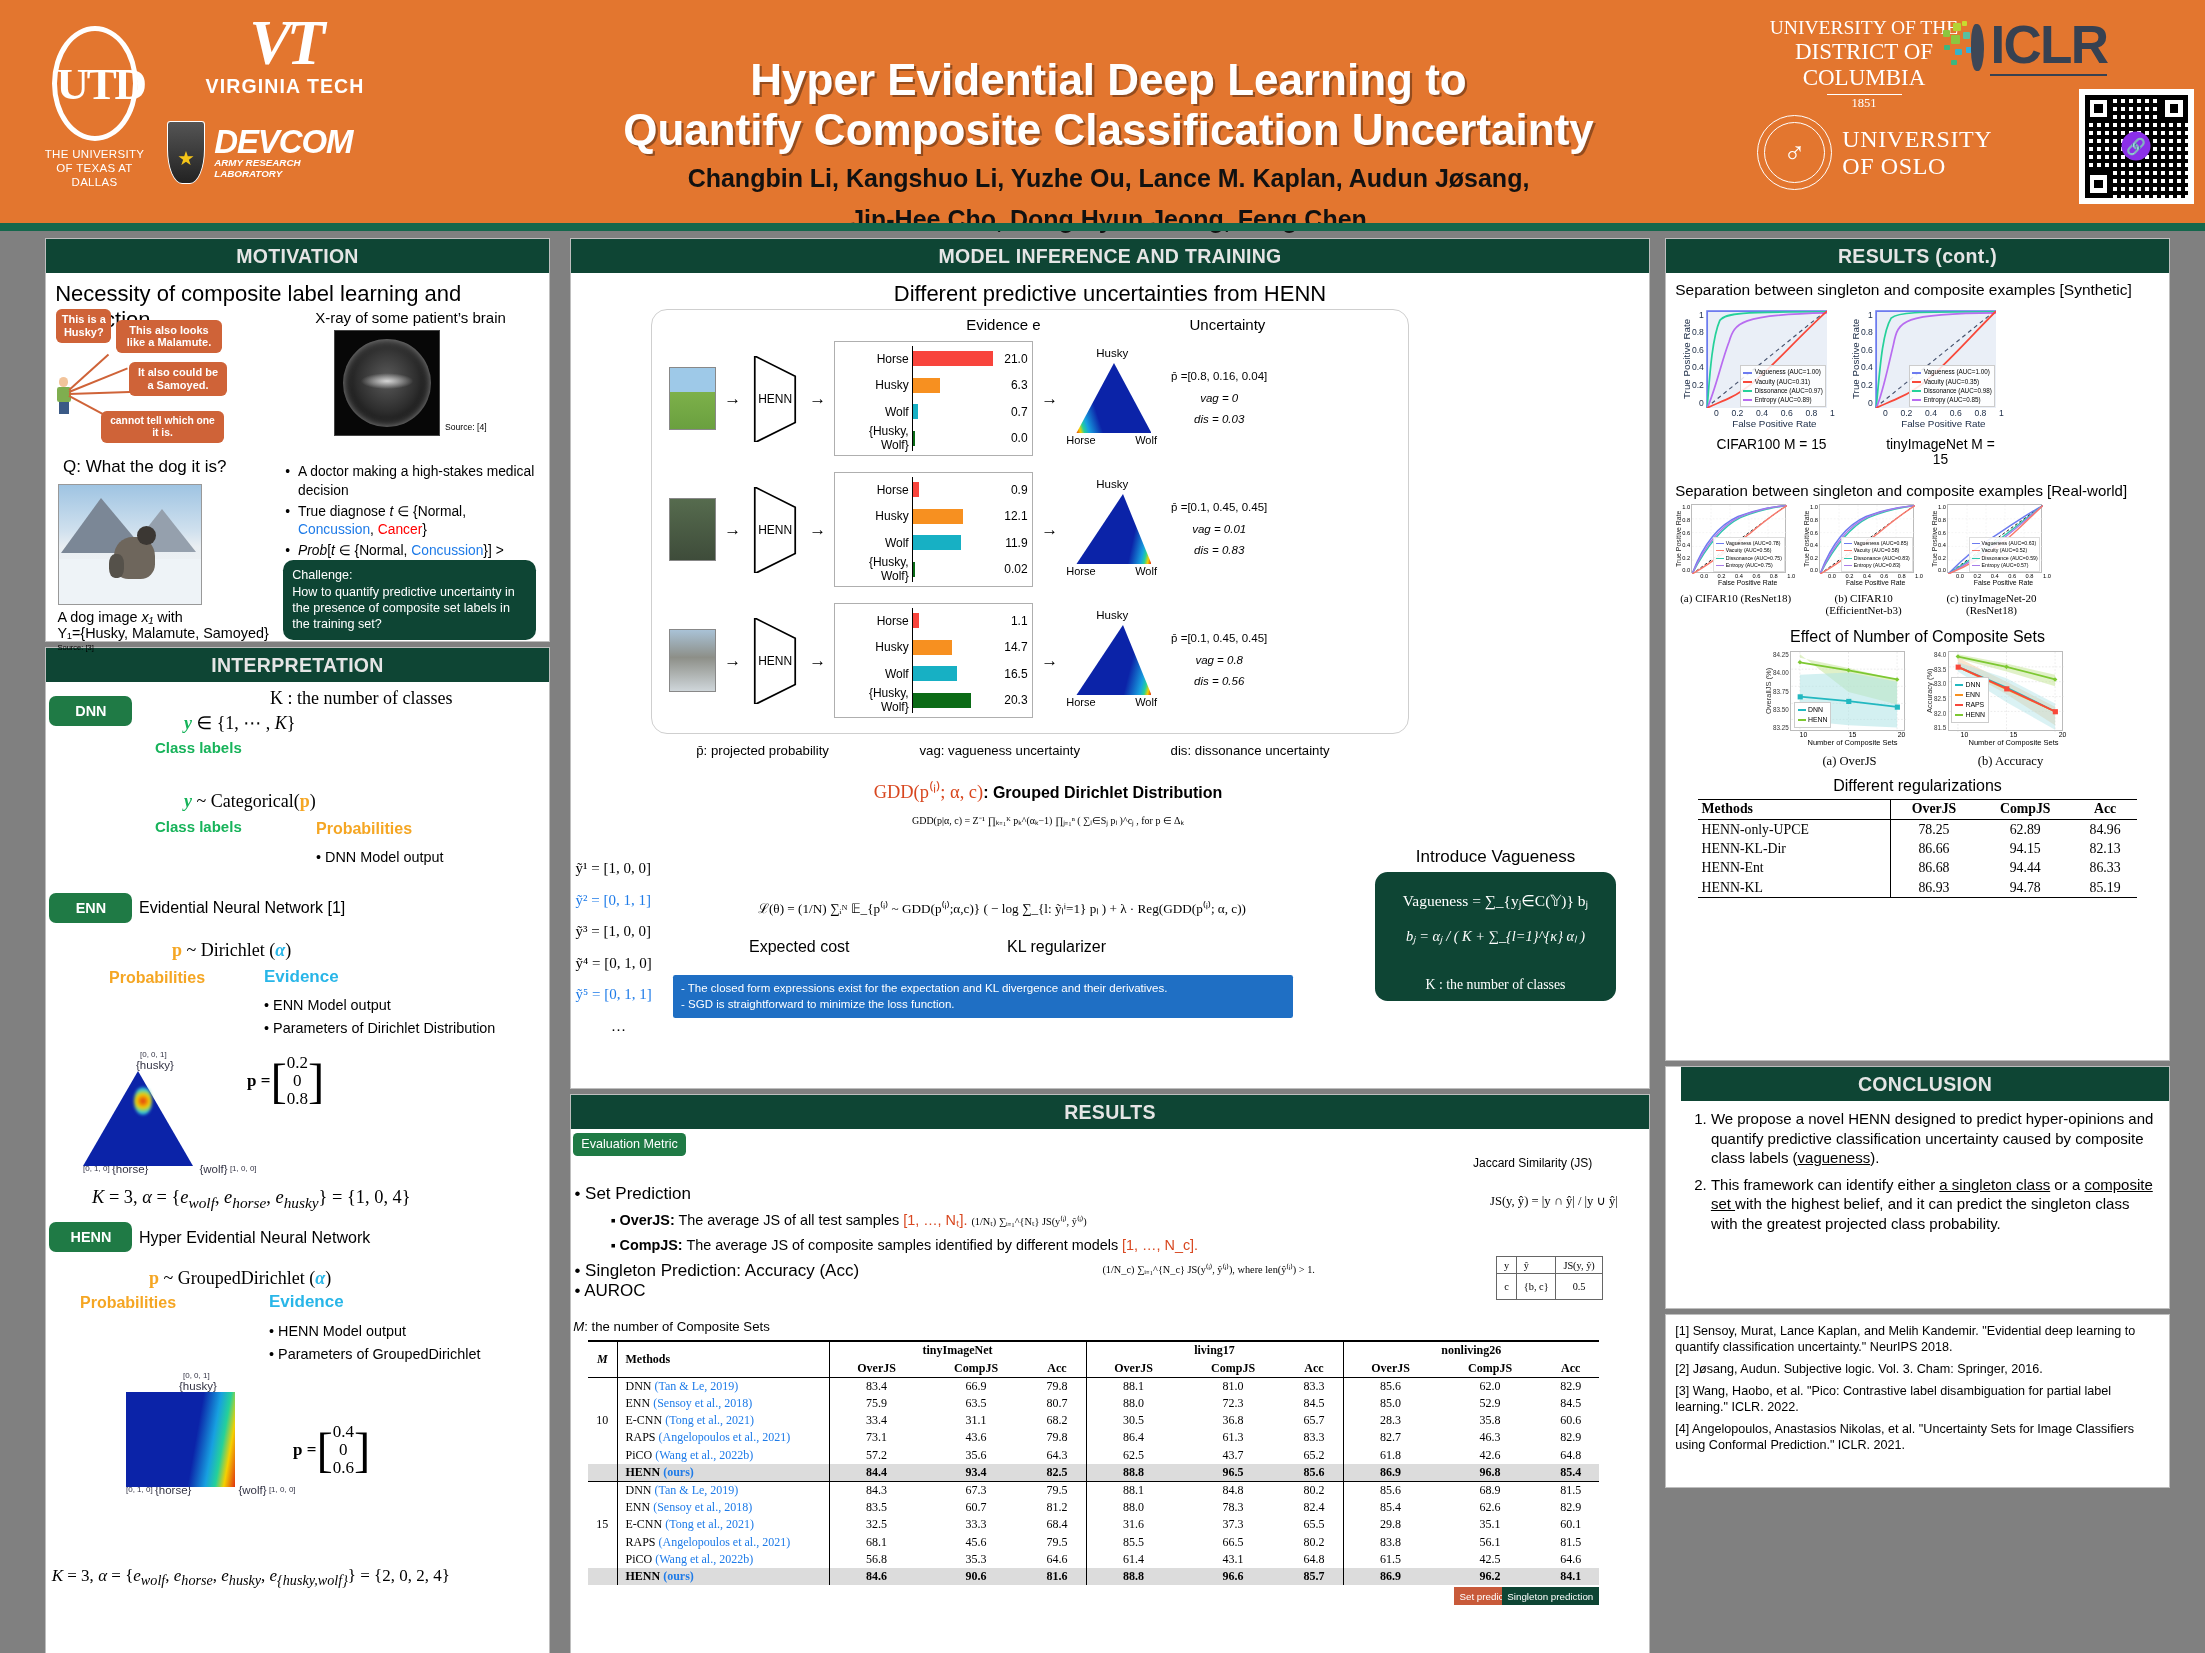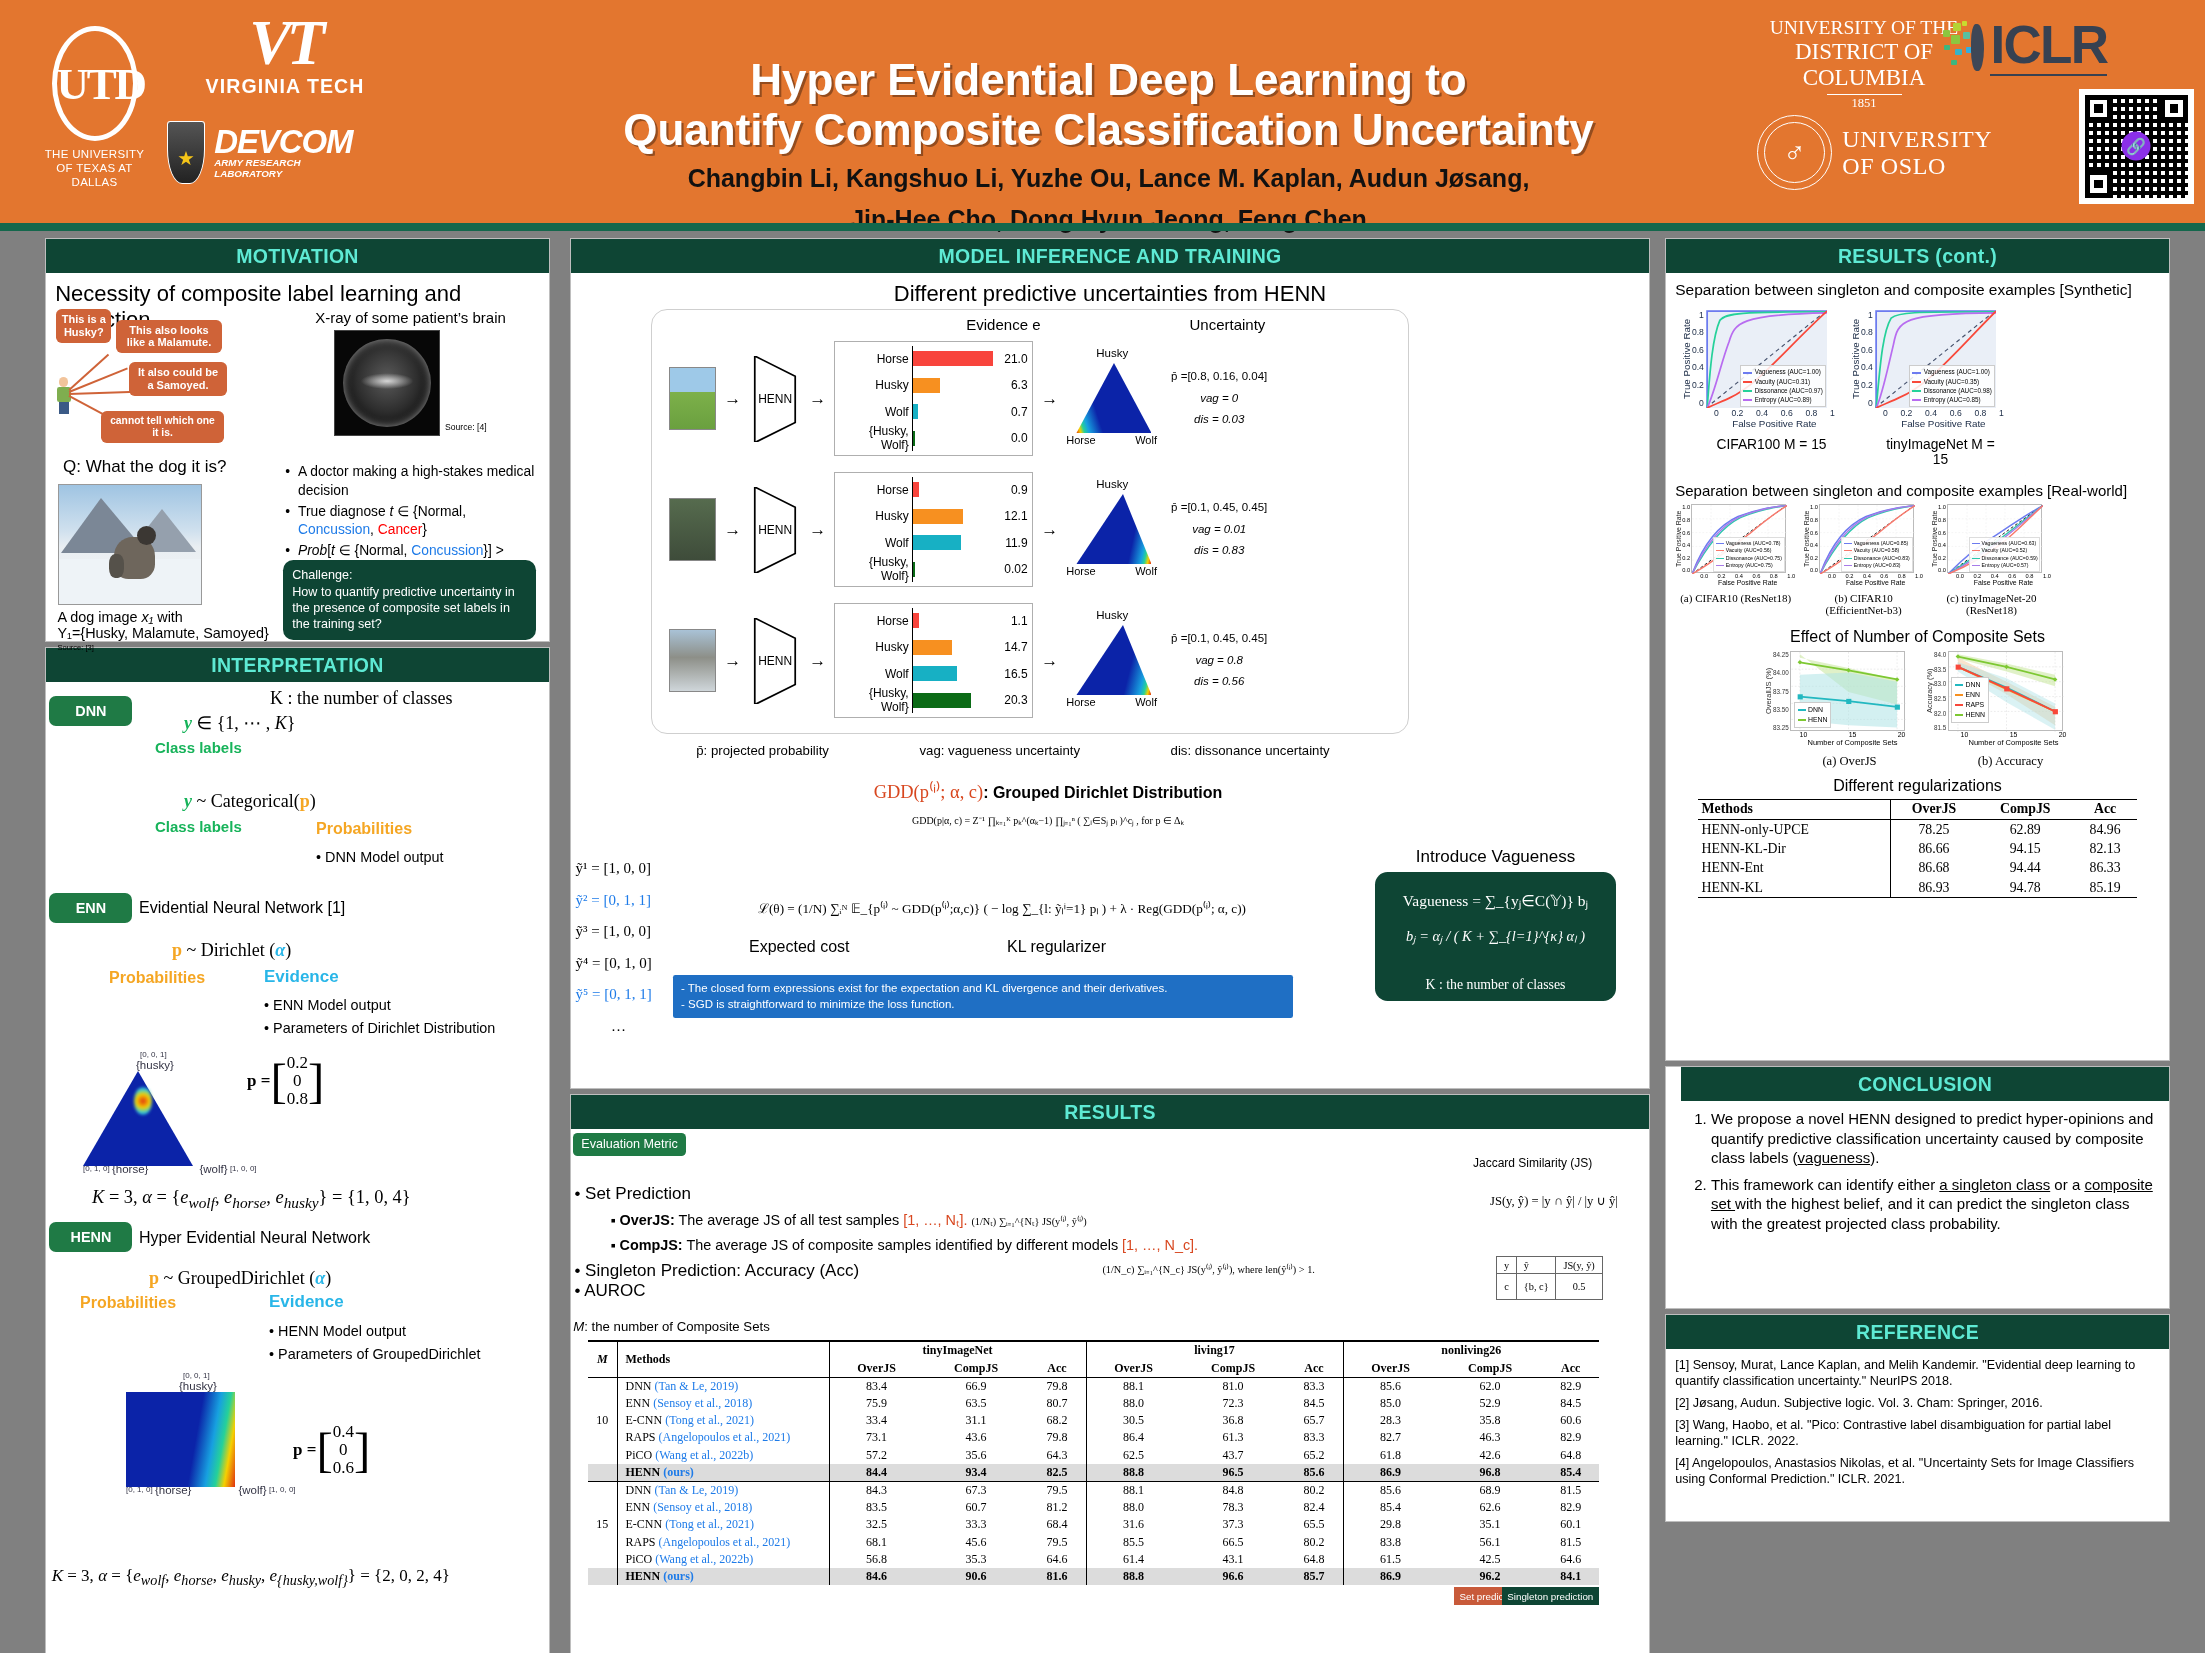--- a/index.html
+++ b/index.html
@@ -77,21 +77,21 @@
   #qr-center { position:absolute; left:50%; top:50%; transform:translate(-50%,-50%); width:29px; height:29px; border-radius:50%; background:#8B2FE8; color:#fff; font-size:16px; display:flex; align-items:center; justify-content:center;}
 
   
   .col { position:absolute; }
   #col-left  { left: 45px;  top: 238px; width: 505px; }
   #col-mid   { left: 570px; top: 238px; width: 1080px; }
   #col-right { left: 1665px;top: 238px; width: 505px; }
 
   .panel { background:#fff; border:1.7px solid #BEBEBE; margin-bottom: 0; }
   .sec-head {
-    background:#0E4534; color:#5eead4; text-align:center; font-weight:bold;
+    background:#0E4534; color:#e5e5e5; text-align:center; font-weight:bold;
     font-size:19.5px; padding:5.7px 0; letter-spacing:0.3px;
   }
   .panel-body { padding: 8px 9.2px 9.2px; }
 
   h2.subhead { font-size:22px; font-weight:normal; margin-bottom:5.7px; }
 
   
   .bubble { background:#CF6338; color:#fff; font-weight:bold; font-size:11px; text-align:center;
             border-radius:5.7px; padding:4px 5.2px; position:absolute; line-height:1.15; }
   .person { position:absolute; width:15px; height:38px; }
@@ -1245,21 +1245,20 @@
     <div class="sec-head">CONCLUSION</div>
     <div class="panel-body" style="height:207px;">
       <ol class="concl">
         <li>We propose a novel HENN designed to predict hyper-opinions and quantify predictive classification uncertainty caused by composite class labels (<u>vagueness</u>).</li>
         <li>This framework can identify either <u>a singleton class</u> or a <u>composite set </u>with the highest belief, and it can predict the singleton class with the greatest projected class probability.</li>
       </ol>
     </div>
   </div>
 
   <div class="panel" style="margin-top:4.6px;">
-    <div class="sec-head">REFERENCE</div>
     <div class="panel-body ref-list" style="height:172px;">
       <p>[1] Sensoy, Murat, Lance Kaplan, and Melih Kandemir. "Evidential deep learning to quantify classification uncertainty." NeurIPS 2018.</p>
       <p>[2] Jøsang, Audun. Subjective logic. Vol. 3. Cham: Springer, 2016.</p>
       <p>[3] Wang, Haobo, et al. "Pico: Contrastive label disambiguation for partial label learning." ICLR. 2022.</p>
       <p>[4] Angelopoulos, Anastasios Nikolas, et al. "Uncertainty Sets for Image Classifiers using Conformal Prediction." ICLR. 2021.</p>
     </div>
   </div>
 </div>
 
 

